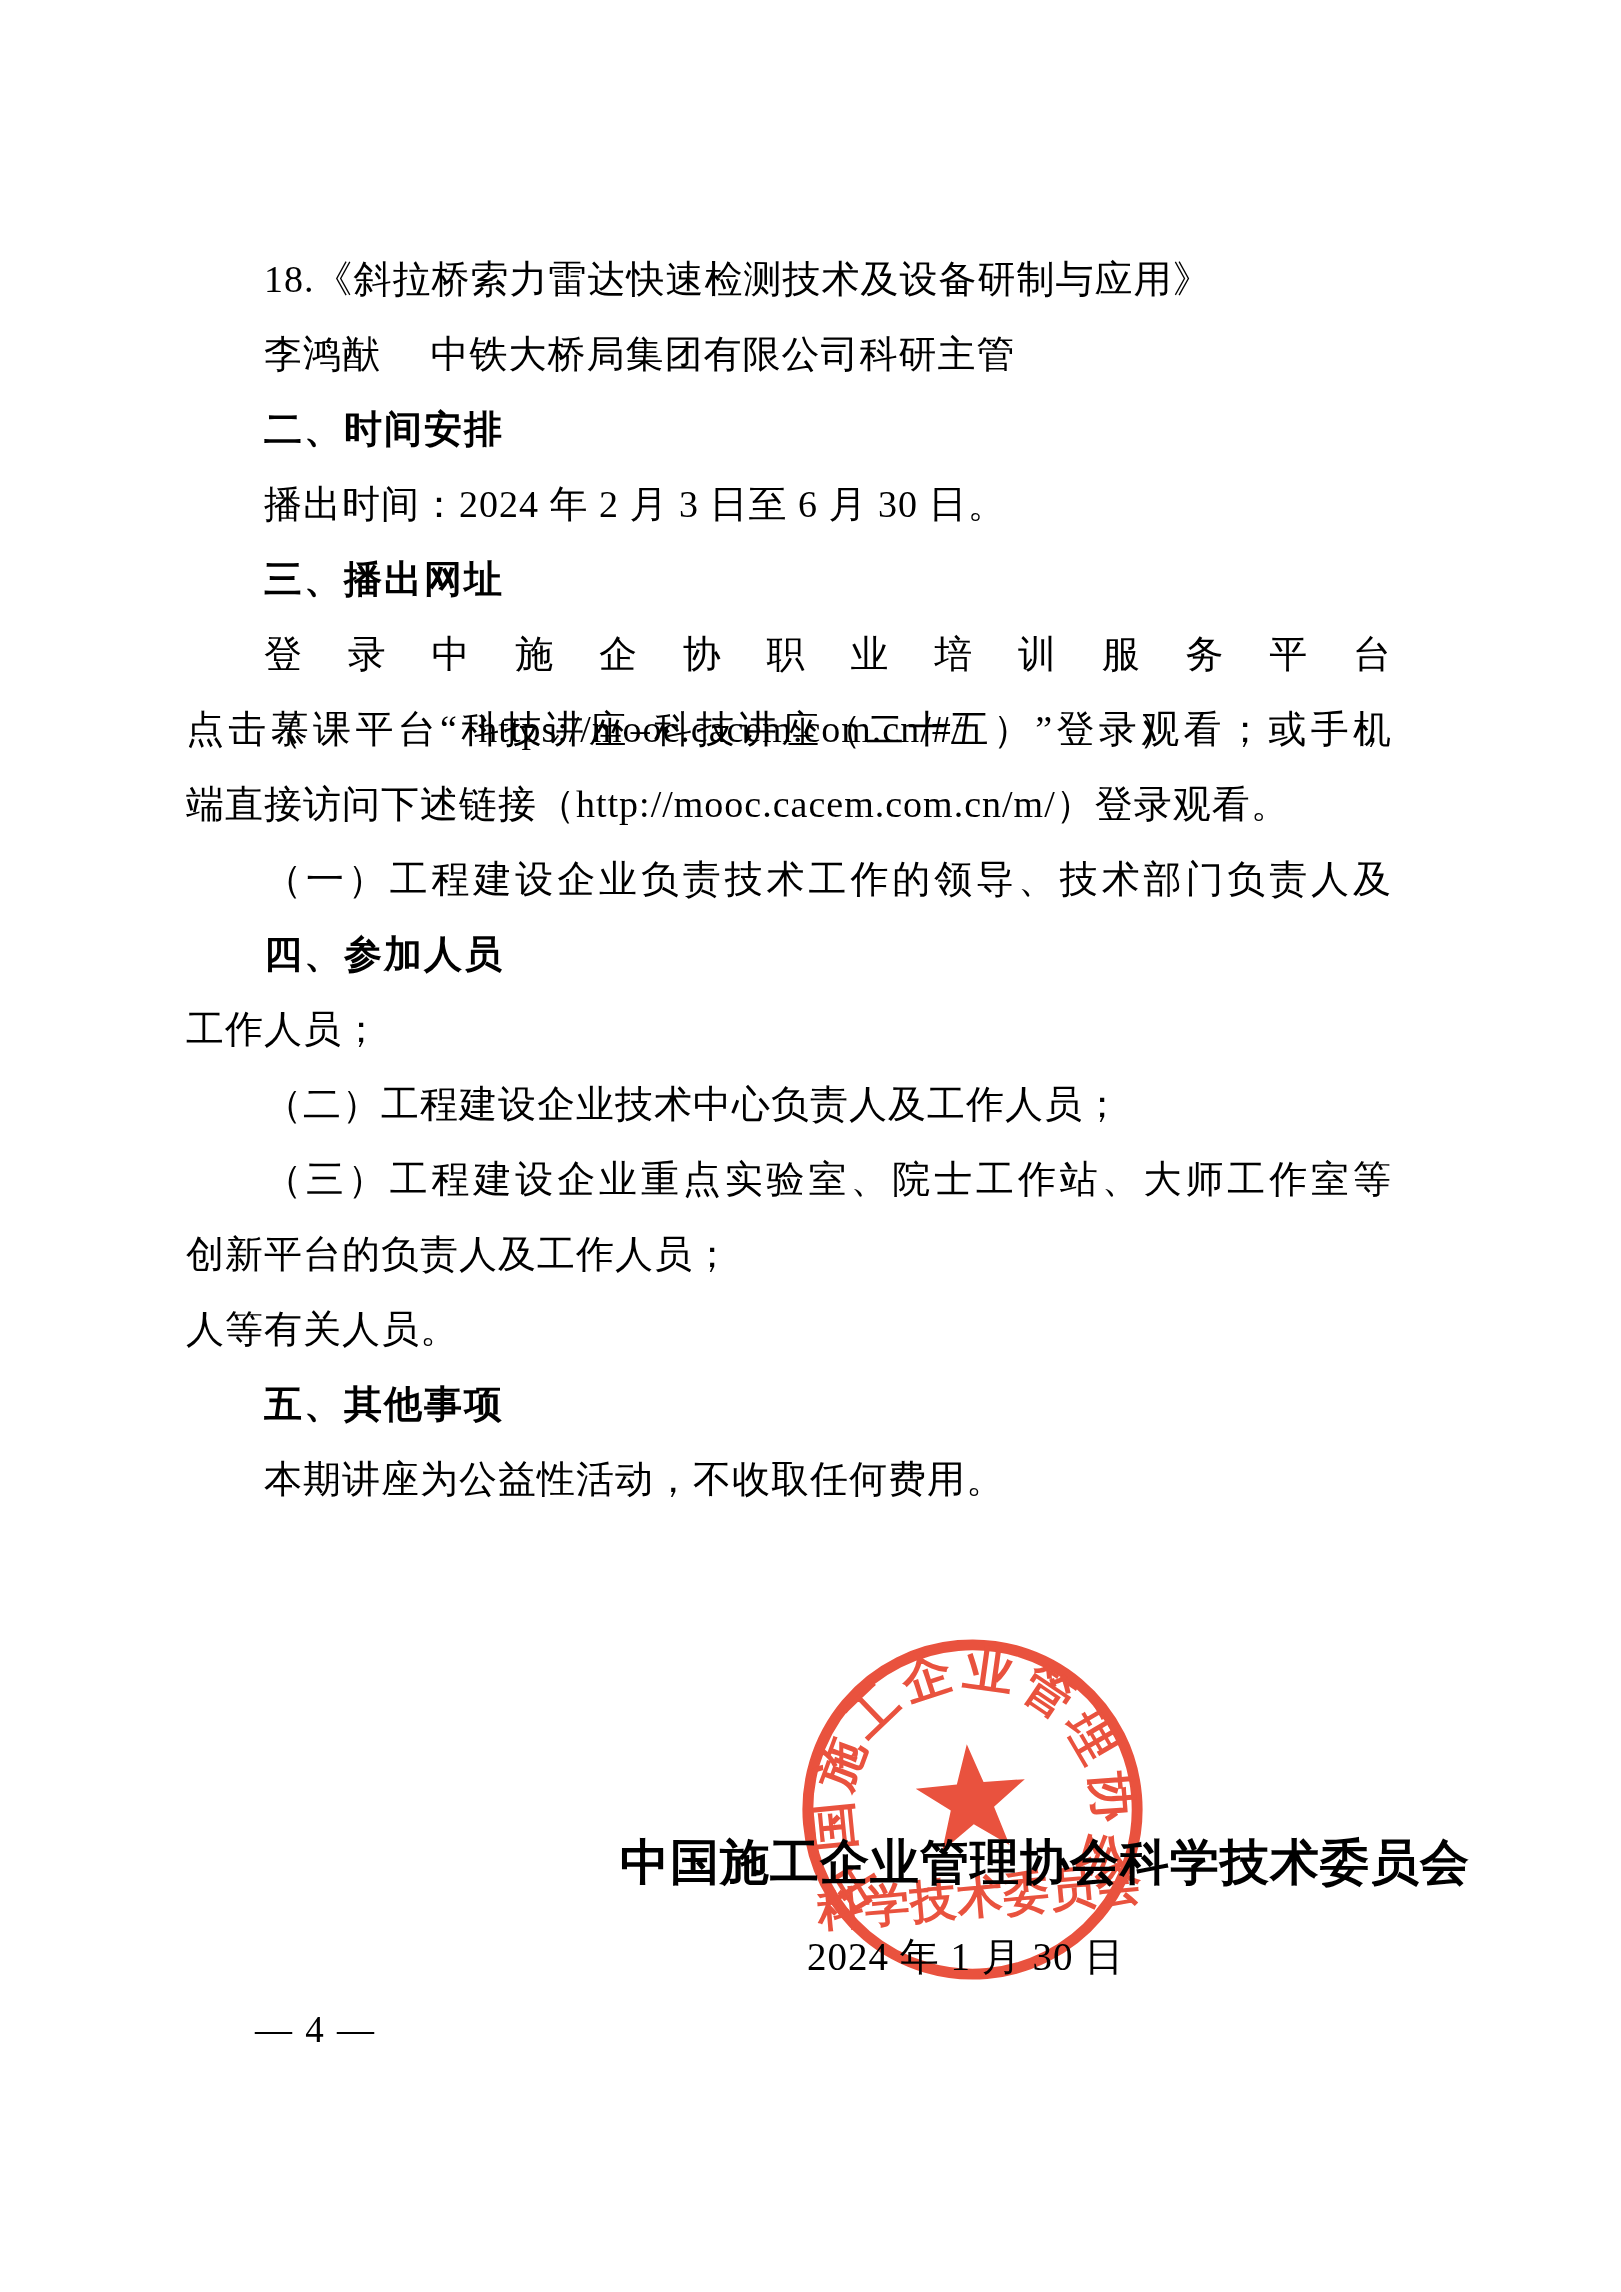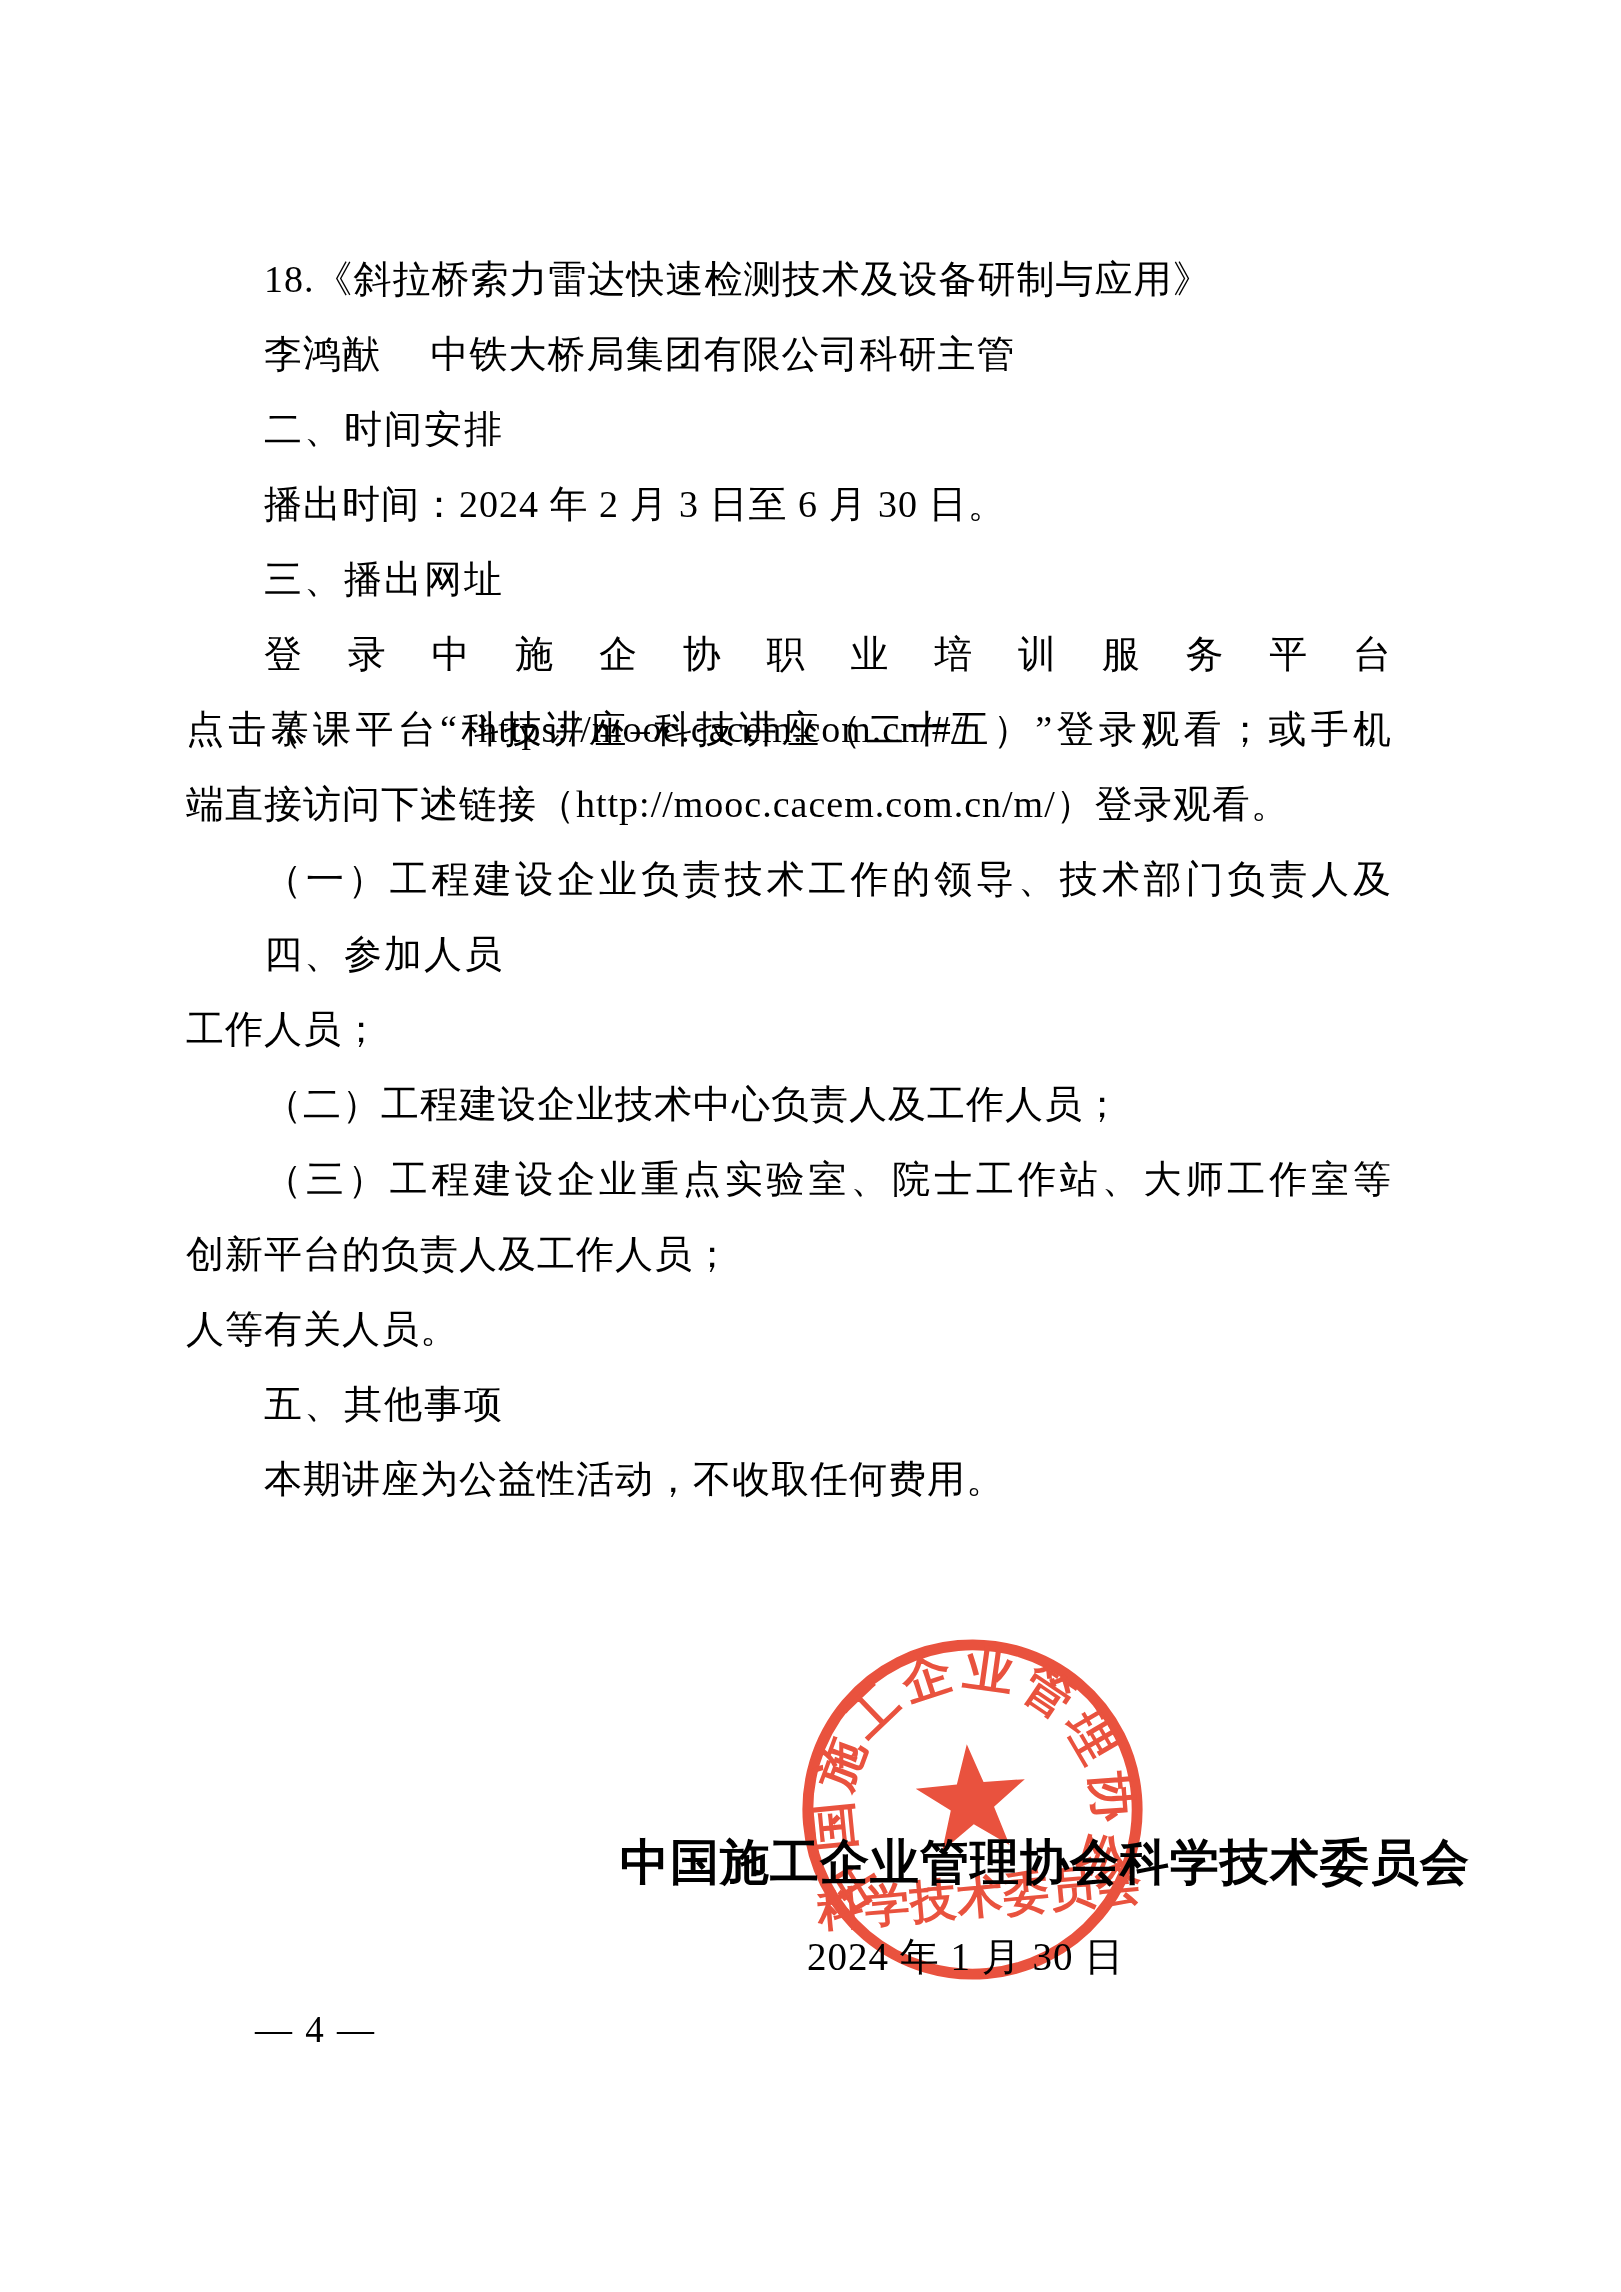--- a/index.html
+++ b/index.html
@@ -15,21 +15,21 @@
     position:absolute; left:186px; top:242px; width:1206px;
   }
   .line {
     font-size:38px; line-height:75px; height:75px;
     white-space:nowrap;
     letter-spacing:1px;
   }
   .i2 { padding-left:78px; }
   .h {
     font-family:"Liberation Sans","DejaVu Sans",sans-serif;
-    font-weight:400;
+    font-weight:700;
     padding-left:78px;
     letter-spacing:2px;
   }
   .stretch {
     white-space:normal;
     text-align:justify;
     text-align-last:justify;
   }
   .sig-org {
     position:absolute; left:620px; top:1825px;

